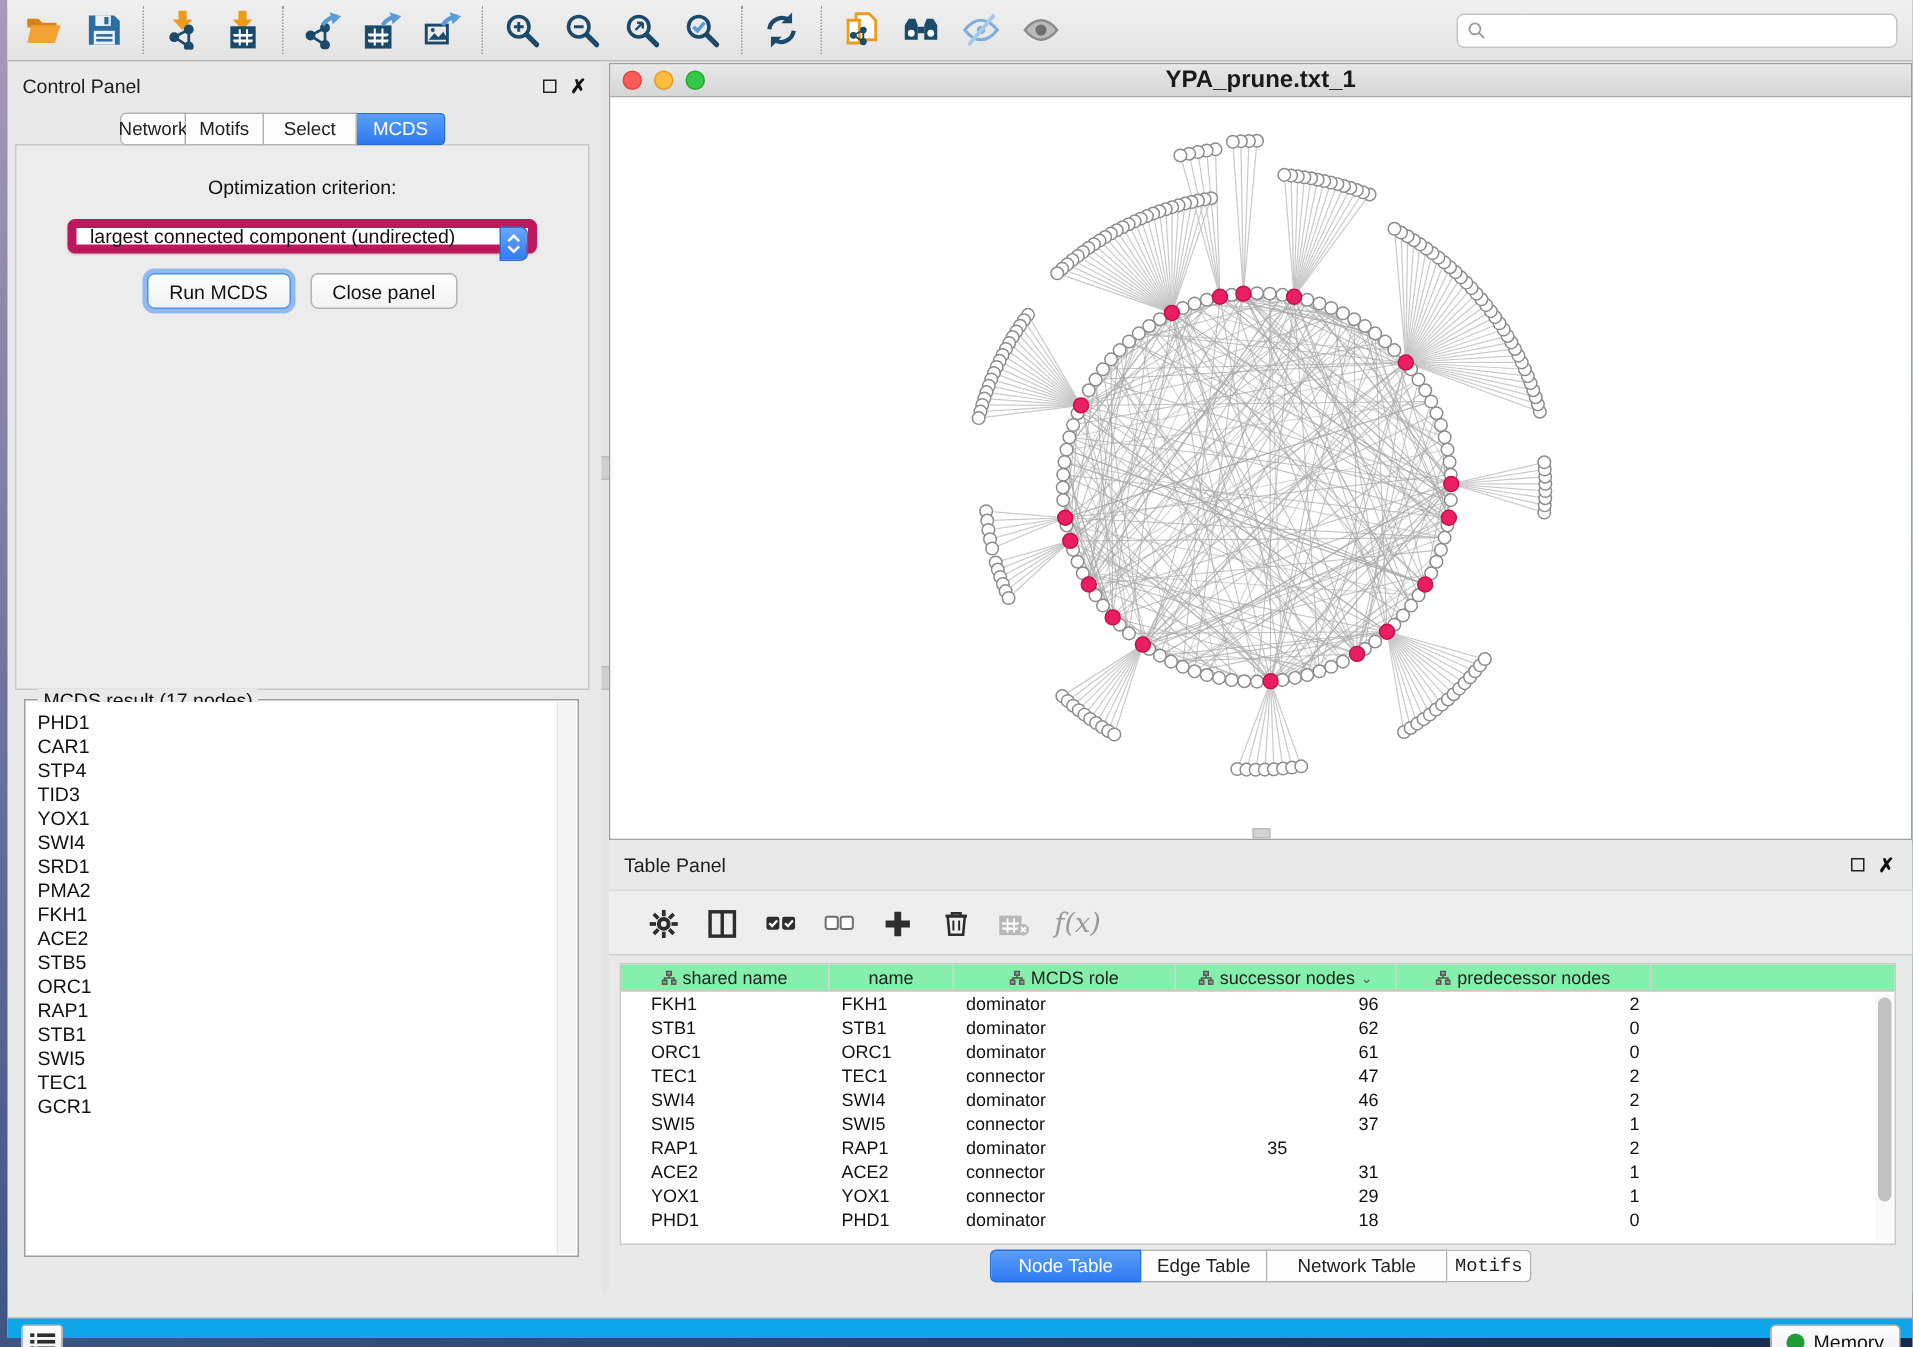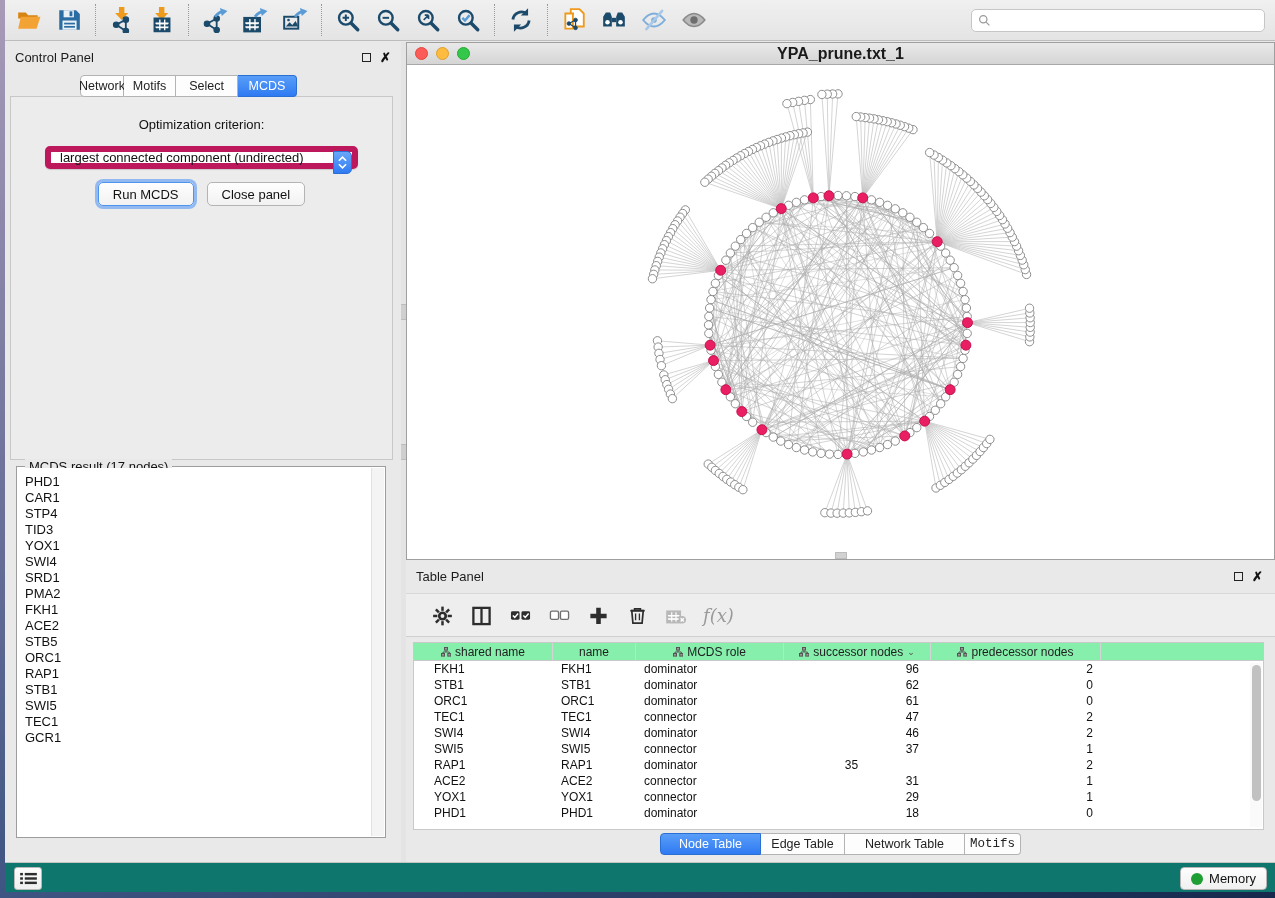--- a/index.html
+++ b/index.html
@@ -102,21 +102,21 @@
   .th svg { width:10px; height:10px; flex:0 0 auto; }
   .sort-glyph { font-size:9px; color:#555; }
   .tr { display:flex; height:16px; }
   .td { font-size:12px; color:#111; line-height:16px; white-space:nowrap; overflow:hidden; }
   #table-scrollbar { position:absolute; right:1px; top:20px; bottom:2px; width:12px; background:#fafafa; }
   #table-thumb { position:absolute; left:1.5px; width:9px; top:2px; height:136px; background:#c1c1c1; border-radius:5px; }
 
   #tp-tabs { position:absolute; left:0; right:0; top:271px; display:flex; justify-content:center; }
 
   
-  #status-bar { position:absolute; left:0; right:0; bottom:0; height:30px; background:#0f766e;
+  #status-bar { position:absolute; left:0; right:0; bottom:0; height:14px; background:#0ea5e9;
     border-top:1px solid #c4c4c4; }
   #menu-btn { position:absolute; left:9px; top:4px; width:28px; height:23px;
     background:linear-gradient(#fcfcfc,#efefef); border:1px solid #b9b9b9; border-radius:3px;
     display:flex; align-items:center; justify-content:center; cursor:pointer; }
   #memory-btn { position:absolute; right:8px; top:4px; height:23px;
     background:linear-gradient(#fdfdfd,#f0f0f0); border:1px solid #b5b5b5; border-radius:4px;
     display:flex; align-items:center; gap:6px; padding:0 10px; font-size:13px; color:#111; cursor:pointer; }
   #memory-dot { width:12px; height:12px; border-radius:50%; }
 </style>
 </head>

